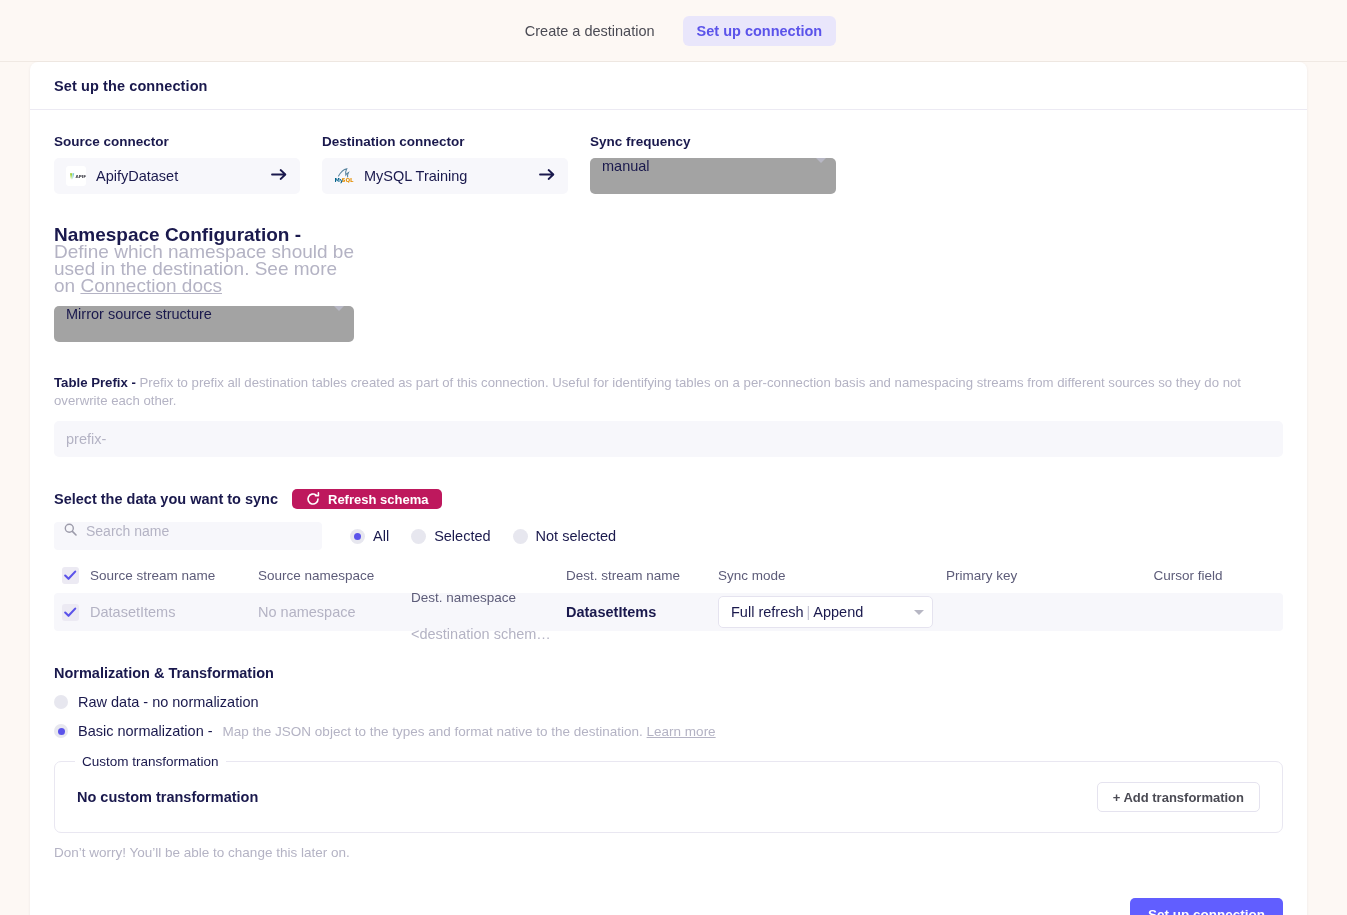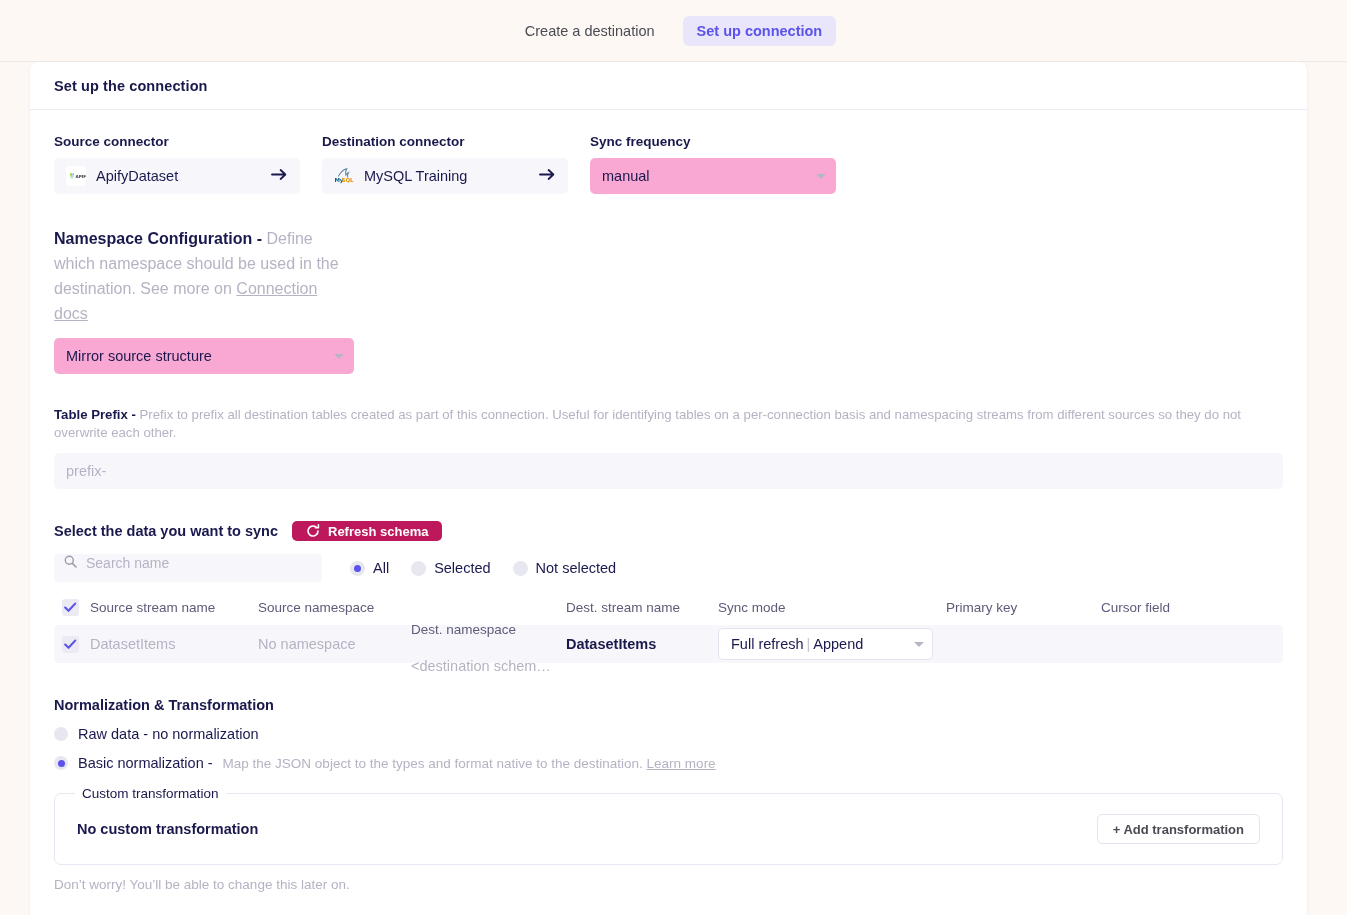--- a/index.html
+++ b/index.html
@@ -90,41 +90,41 @@
     width: 20px; height: 20px;
     flex: 0 0 20px;
     display: flex; align-items: center; justify-content: center;
     border-radius: 3px;
   }
   .logo.apify { background: #ffffff; }
   .logo svg { display: block; }
 
   .select-box {
     display: flex;
-    align-items: center;
-    background: #f9a8d4;
+    align-items: flex-start;
+    background: #a3a3a3;
     border-radius: 5px;
     height: 36px;
     padding: 0 10px 0 12px;
     width: 246px;
   }
   .select-box .val { flex: 1; font-size: 14.5px; color: #1a194d; }
   .caret {
     width: 0; height: 0;
     border-left: 5px solid transparent;
     border-right: 5px solid transparent;
     border-top: 5px solid #b7b7c4;
     margin-left: 8px;
   }
 
   
   .section { margin-top: 32px; }
   .desc-line {
-    font-size: 16px;
-    line-height: 25px;
+    font-size: 19px;
+    line-height: 17px;
     max-width: 300px;
     color: #b4b3c4;
   }
   .desc-line .strong { color: #1a194d; font-weight: 700; }
   .desc-line a, .inline-link {
     color: #b4b3c4;
     text-decoration: underline;
   }
   .ns-select { margin-top: 12px; width: 300px; }
 
@@ -227,21 +227,21 @@
     margin-top: 3px;
   }
   .cell { padding-right: 8px; overflow: hidden; white-space: nowrap; }
   .c-check { width: 36px; flex: 0 0 36px; display: flex; justify-content: center; padding-left: 4px;}
   .c-src    { width: 168px; flex: 0 0 168px; }
   .c-srcns  { width: 153px; flex: 0 0 153px; }
   .c-dstns  { width: 155px; flex: 0 0 155px; margin-top: 44px; }
   .c-dst    { width: 152px; flex: 0 0 152px; }
   .c-mode   { width: 228px; flex: 0 0 228px; }
   .c-pk     { width: 155px; flex: 0 0 155px; }
-  .c-cursor { flex: 1 1 auto; }
+  .c-cursor { flex: 1 1 auto; text-align: center; }
 
   .chk {
     width: 17px; height: 17px;
     background: #eceaf3;
     border-radius: 3px;
     position: relative;
     flex: 0 0 17px;
   }
   .chk svg { position: absolute; left: 2px; top: 3px; }
 

